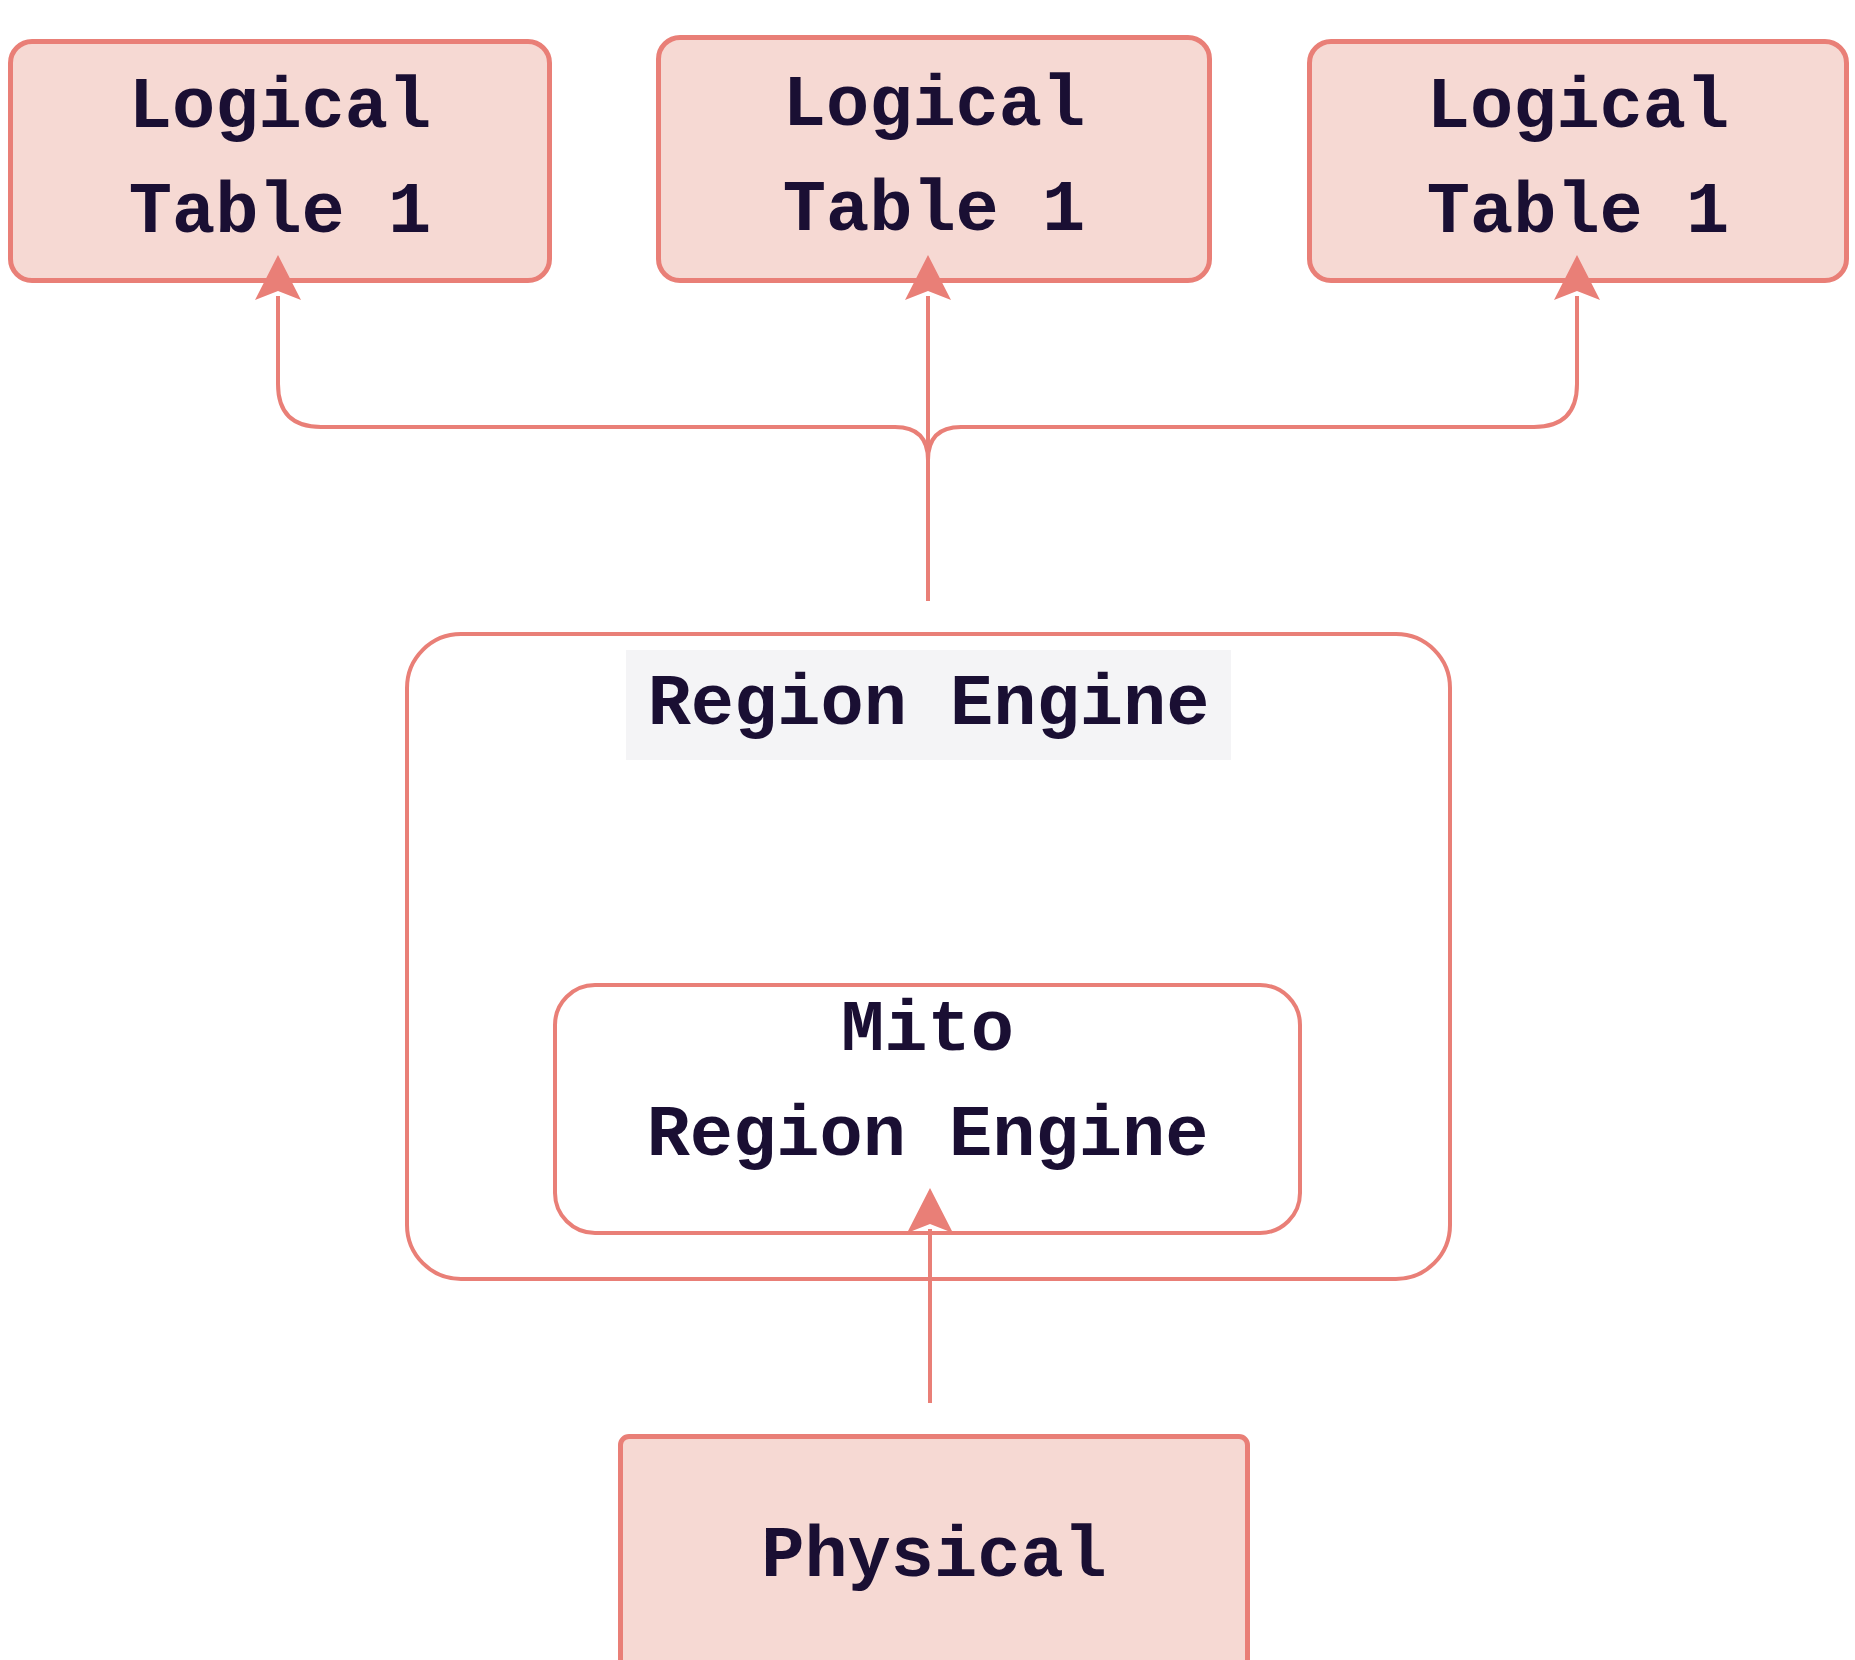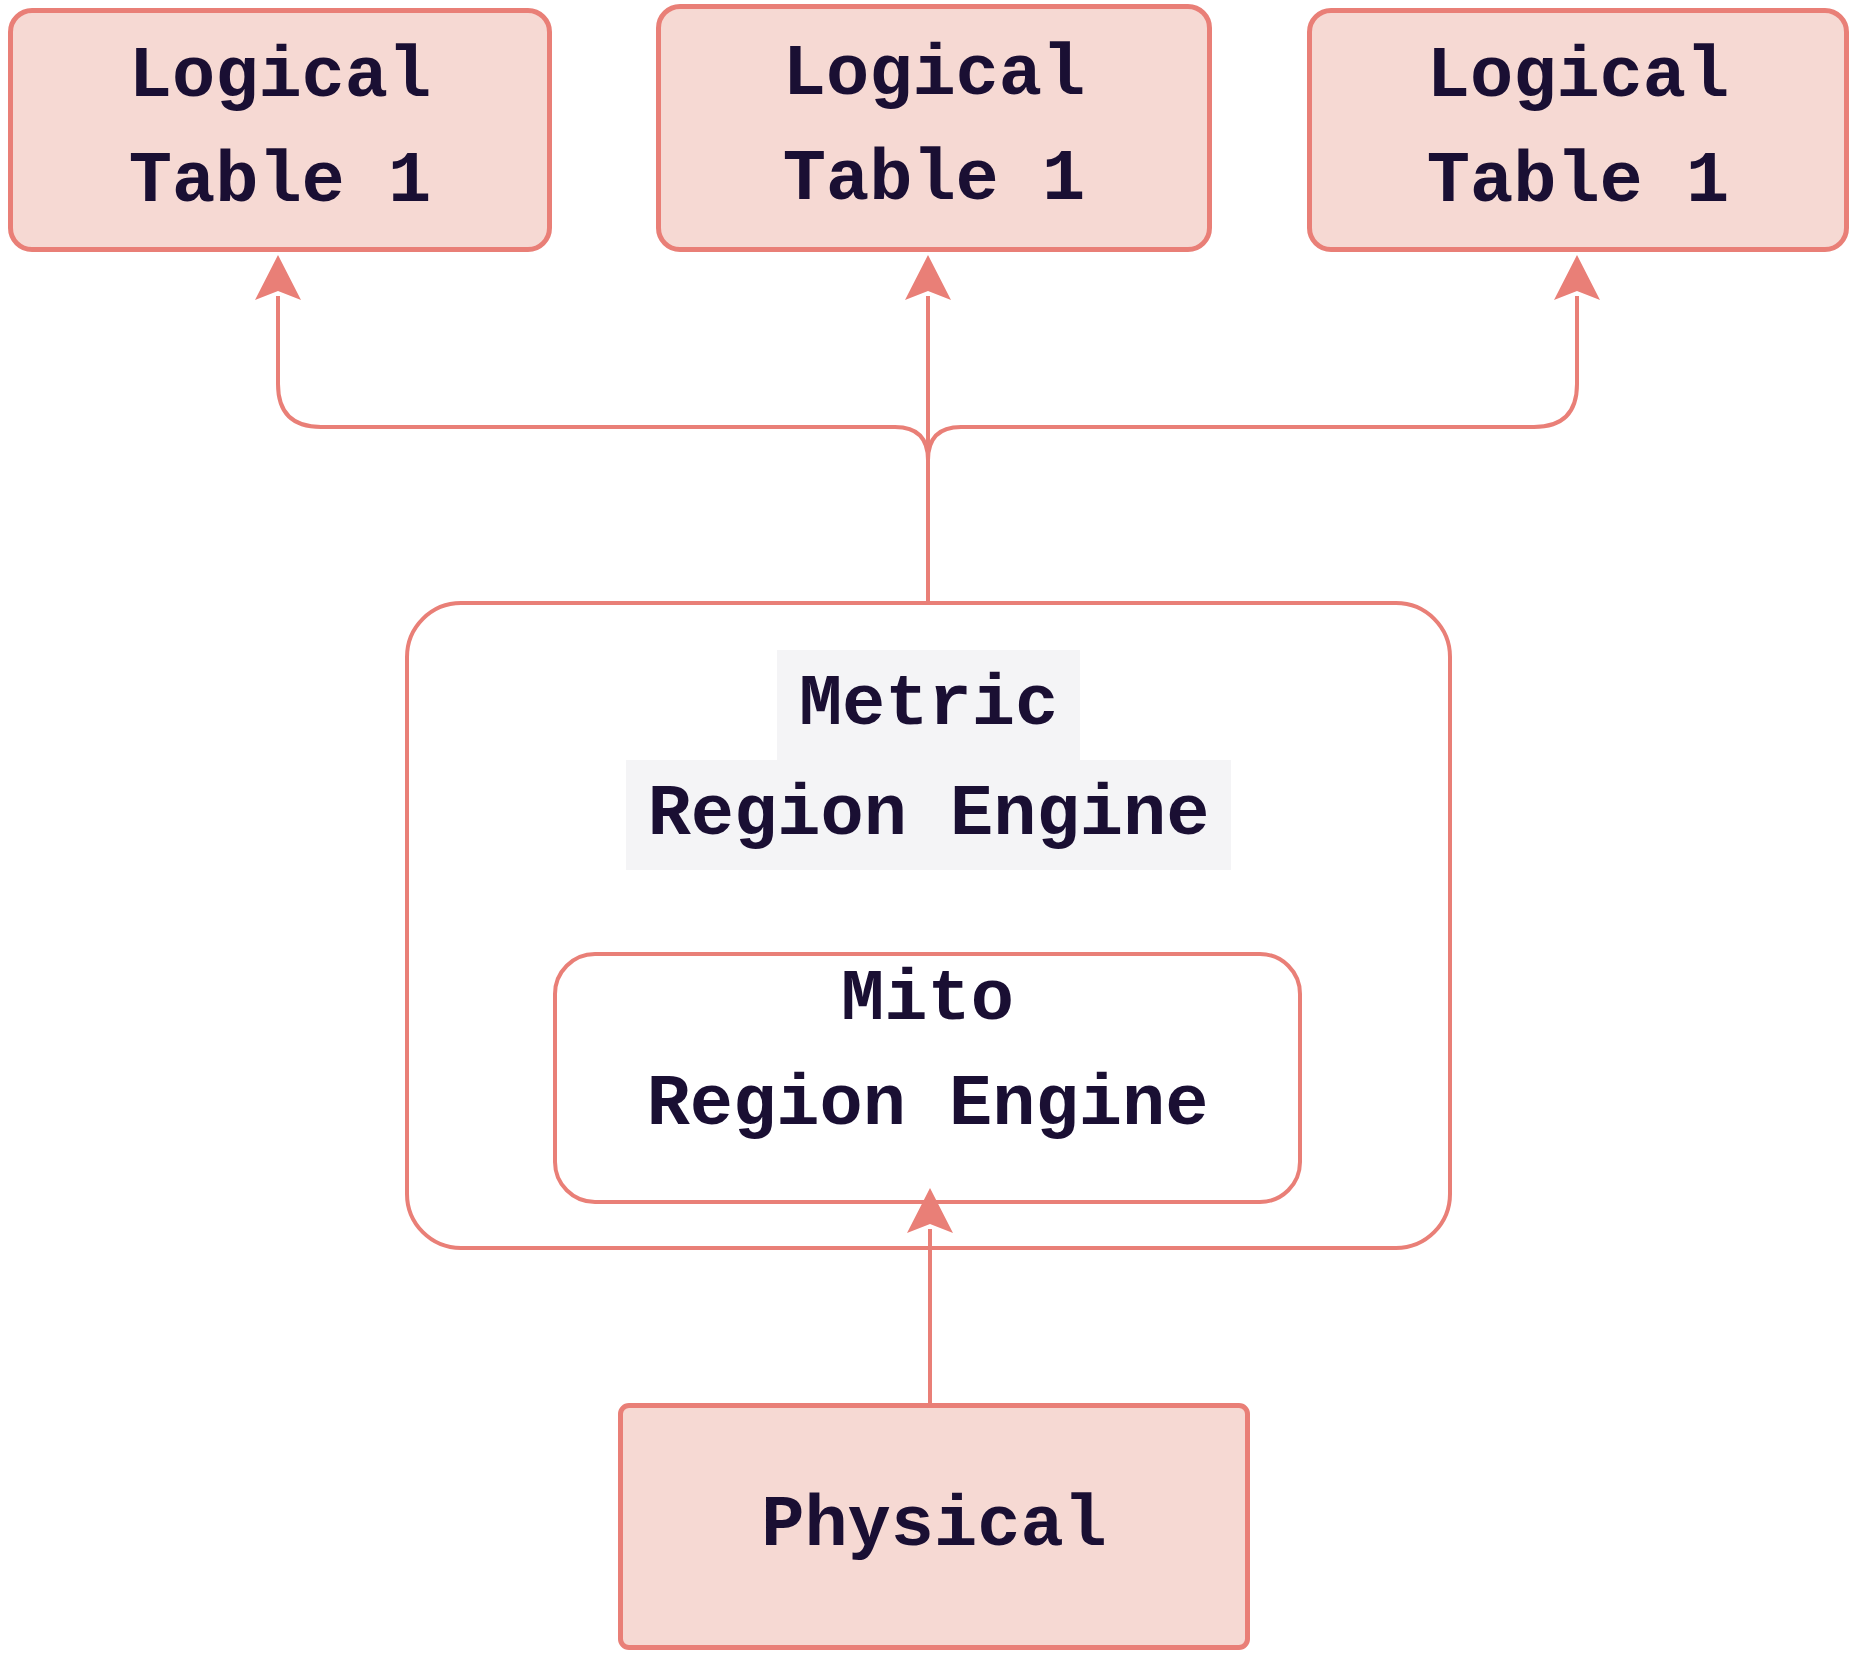--- a/index.html
+++ b/index.html
@@ -21,20 +21,21 @@
   }
   .node{
     position:absolute;
     box-sizing:border-box;
     display:flex;flex-direction:column;
     align-items:center;justify-content:center;
     text-align:center;
     font-weight:700;
     font-size:72px;line-height:105px;
     white-space:nowrap;
+    margin-top:31px;
   }
   .pink{
     background:var(--node-fill);
     border:5px solid var(--stroke);
     border-radius:24px;
   }
   .engine{
     background:var(--engine-fill);
     border:4px solid var(--stroke);
   }
@@ -59,21 +60,20 @@
   .head{fill:var(--stroke);stroke:none;}
 </style>
 </head>
 <body>
 
 <div class="canvas">
 
   <div class="node engine" id="node-metric"></div>
 
   <div id="metric-label">
-    <span class="hl">Metric</span>
     <span class="hl">Region Engine</span>
   </div>
 
   <div class="node engine" id="node-mito">
     <span>Mito</span>
     <span>Region Engine</span>
   </div>
 
   <div class="node pink" id="node-logical-left">
     <span>Logical</span>

